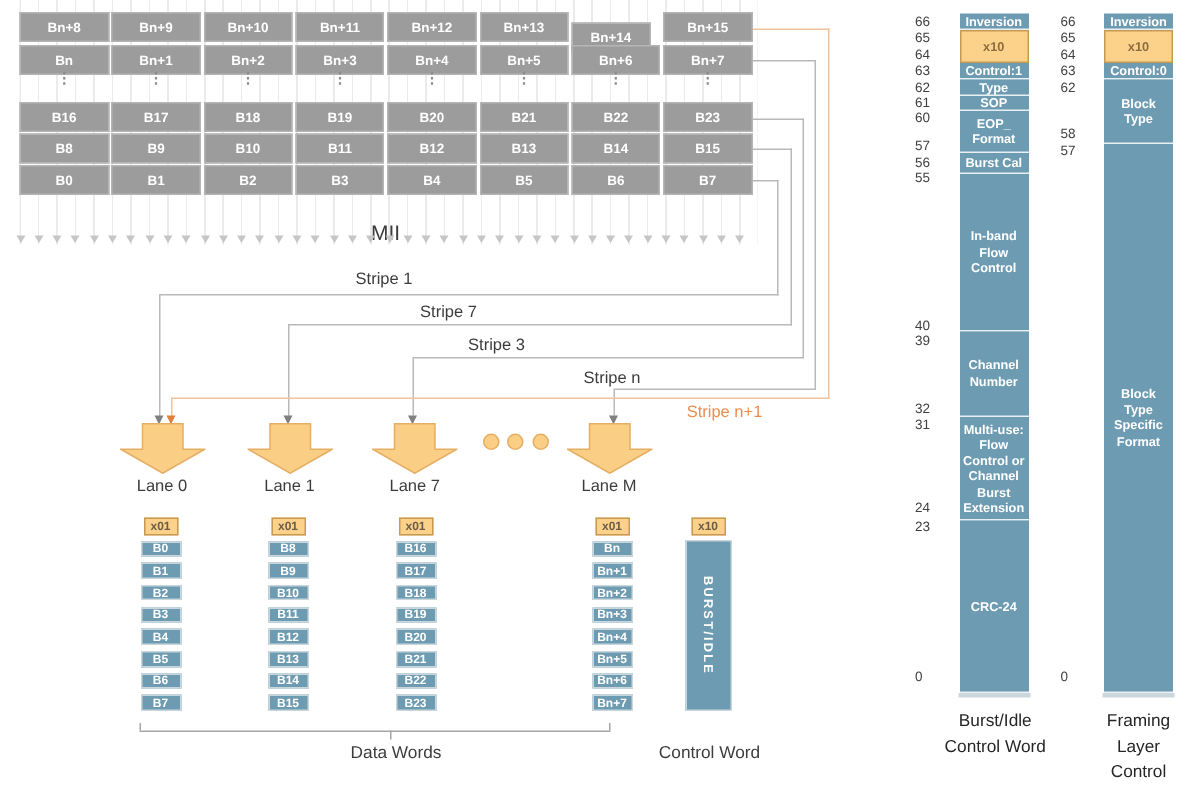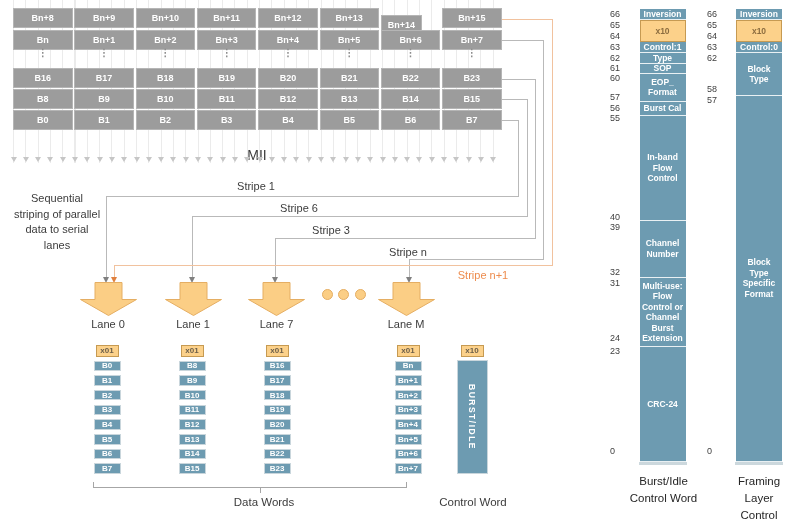--- a/index.html
+++ b/index.html
@@ -61,21 +61,21 @@
 
 <div id="canvas">
   <div class="abs bg-lines" style="left:13px;top:0;width:492px;height:163px;"></div>
   <div id="grid">
       <div class="abs mii-cell" style="left: 13px; top: 8.3px; width: 59.5px; height: 20px;">Bn+8</div>
       <div class="abs mii-cell" style="left: 74.3px; top: 8.3px; width: 59.5px; height: 20px;">Bn+9</div>
       <div class="abs mii-cell" style="left: 135.6px; top: 8.3px; width: 59.5px; height: 20px;">Bn+10</div>
       <div class="abs mii-cell" style="left: 196.9px; top: 8.3px; width: 59.5px; height: 20px;">Bn+11</div>
       <div class="abs mii-cell" style="left: 258.2px; top: 8.3px; width: 59.5px; height: 20px;">Bn+12</div>
       <div class="abs mii-cell" style="left: 319.5px; top: 8.3px; width: 59.5px; height: 20px;">Bn+13</div>
-      <div class="abs mii-cell" style="left: 380.8px; top: 15px; width: 41px; height: 20px;">Bn+14</div>
+      <div class="abs mii-cell" style="left: 380.8px; top: 15px; width: 53px; height: 20px;">Bn+14</div>
       <div class="abs mii-cell" style="left: 442.1px; top: 8.3px; width: 59.5px; height: 20px;">Bn+15</div>
       <div class="abs mii-cell" style="left: 13px; top: 29.6px; width: 59.5px; height: 20px;">Bn</div>
       <div class="abs mii-cell" style="left: 74.3px; top: 29.6px; width: 59.5px; height: 20px;">Bn+1</div>
       <div class="abs mii-cell" style="left: 135.6px; top: 29.6px; width: 59.5px; height: 20px;">Bn+2</div>
       <div class="abs mii-cell" style="left: 196.9px; top: 29.6px; width: 59.5px; height: 20px;">Bn+3</div>
       <div class="abs mii-cell" style="left: 258.2px; top: 29.6px; width: 59.5px; height: 20px;">Bn+4</div>
       <div class="abs mii-cell" style="left: 319.5px; top: 29.6px; width: 59.5px; height: 20px;">Bn+5</div>
       <div class="abs mii-cell" style="left: 380.8px; top: 29.6px; width: 59.5px; height: 20px;">Bn+6</div>
       <div class="abs mii-cell" style="left: 442.1px; top: 29.6px; width: 59.5px; height: 20px;">Bn+7</div>
       <div class="abs mii-ellipsis" style="left: 13px; top: 50px; width: 59.5px; height: 16px;">⋮</div>
@@ -147,34 +147,33 @@
       <div class="abs sig-arrow" style="left: 391.8px; top: 156.5px;"></div>
       <div class="abs sig-arrow" style="left: 404.1px; top: 156.5px;"></div>
       <div class="abs sig-arrow" style="left: 416.4px; top: 156.5px;"></div>
       <div class="abs sig-arrow" style="left: 428.7px; top: 156.5px;"></div>
       <div class="abs sig-arrow" style="left: 441px; top: 156.5px;"></div>
       <div class="abs sig-arrow" style="left: 453.3px; top: 156.5px;"></div>
       <div class="abs sig-arrow" style="left: 465.6px; top: 156.5px;"></div>
       <div class="abs sig-arrow" style="left: 477.9px; top: 156.5px;"></div>
       <div class="abs sig-arrow" style="left: 490.2px; top: 156.5px;"></div>
     </div>
-  <div class="abs note" style="left:12px;top:191px;width:90px;">Sequential striping of parallel data to serial lanes</div>
   <div id="paths">
       <div class="abs pathseg" style="left: 502px; top: 119.5px; width: 17.3px; height: 1px;"></div>
       <div class="abs pathseg" style="left: 518.3px; top: 119.5px; width: 1px; height: 77.2px;"></div>
       <div class="abs pathseg" style="left: 105.7px; top: 195.7px; width: 413.6px; height: 1px;"></div>
       <div class="abs pathseg" style="left: 105.7px; top: 196px; width: 1px; height: 81.5px;"></div>
       <div class="abs ah" style="left: 102.7px; top: 277px;"></div>
       <div class="abs stripe-label" style="left: 256px; top: 180px;">Stripe 1</div>
       <div class="abs pathseg" style="left: 502px; top: 98.5px; width: 25.7px; height: 1px;"></div>
       <div class="abs pathseg" style="left: 526.7px; top: 98.5px; width: 1px; height: 118.2px;"></div>
       <div class="abs pathseg" style="left: 192.3px; top: 215.7px; width: 335.4px; height: 1px;"></div>
       <div class="abs pathseg" style="left: 192.3px; top: 216px; width: 1px; height: 61.5px;"></div>
       <div class="abs ah" style="left: 189.3px; top: 277px;"></div>
-      <div class="abs stripe-label" style="left: 299px; top: 202px;">Stripe 6</div>
+      <div class="abs stripe-label" style="left: 299px; top: 202px;">Stripe 7</div>
       <div class="abs pathseg" style="left: 502px; top: 78.5px; width: 34px; height: 1px;"></div>
       <div class="abs pathseg" style="left: 535px; top: 78.5px; width: 1px; height: 160.8px;"></div>
       <div class="abs pathseg" style="left: 275px; top: 238.3px; width: 261px; height: 1px;"></div>
       <div class="abs pathseg" style="left: 275px; top: 238.6px; width: 1px; height: 38.9px;"></div>
       <div class="abs ah" style="left: 272px; top: 277px;"></div>
       <div class="abs stripe-label" style="left: 331px; top: 223.5px;">Stripe 3</div>
       <div class="abs pathseg" style="left: 502px; top: 39.5px; width: 42.3px; height: 1px;"></div>
       <div class="abs pathseg" style="left: 543.3px; top: 39.5px; width: 1px; height: 220.8px;"></div>
       <div class="abs pathseg" style="left: 409.3px; top: 259.3px; width: 135px; height: 1px;"></div>
       <div class="abs pathseg" style="left: 409.3px; top: 259.6px; width: 1px; height: 17.9px;"></div>

